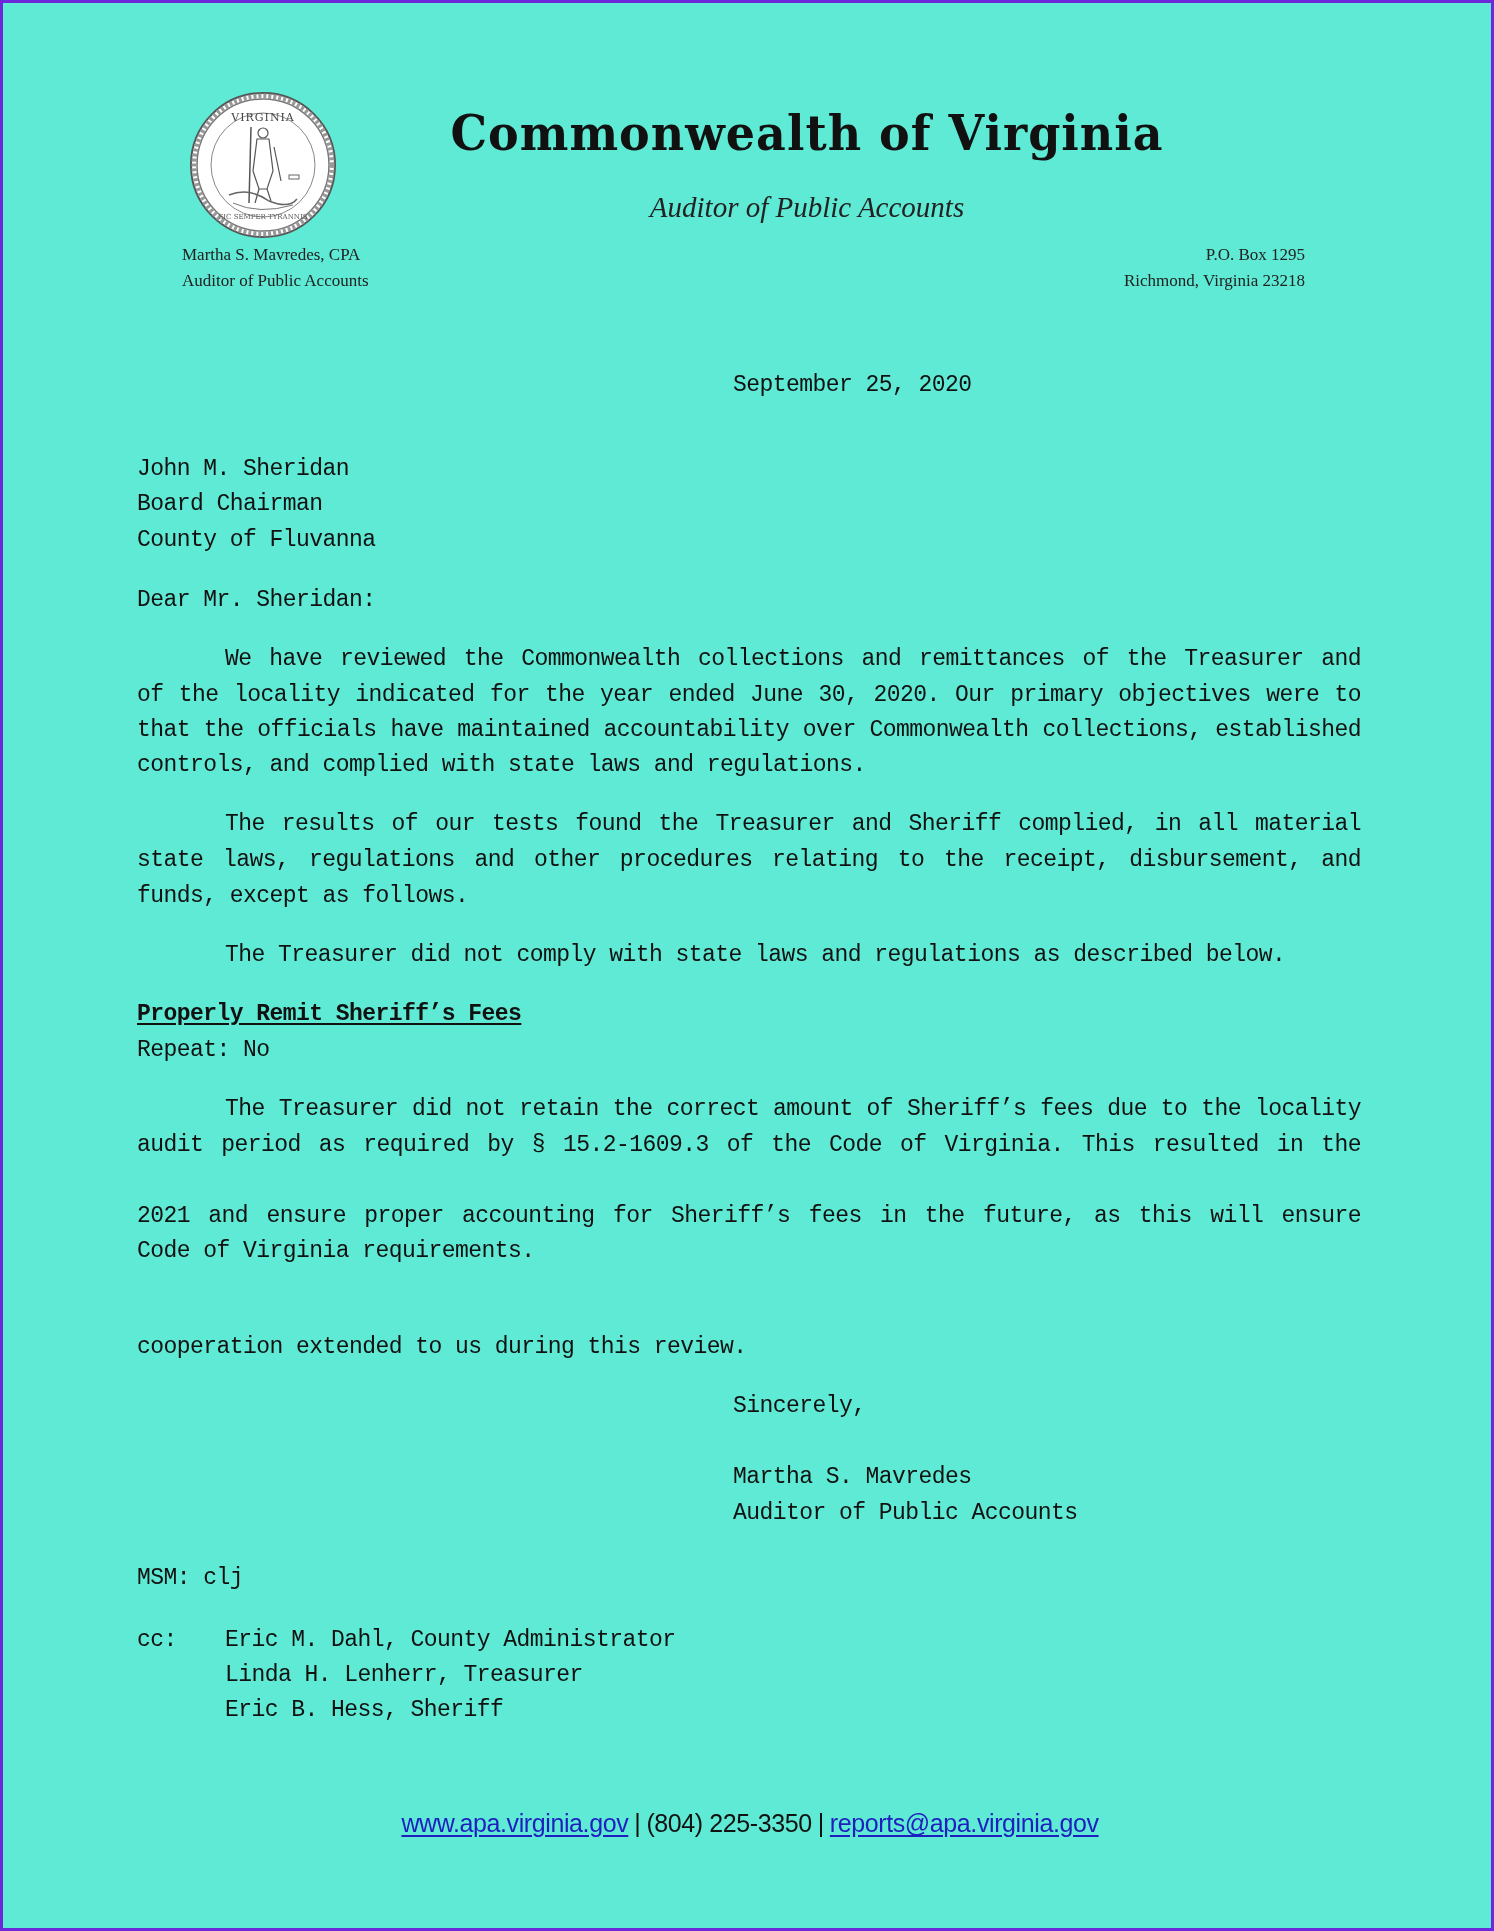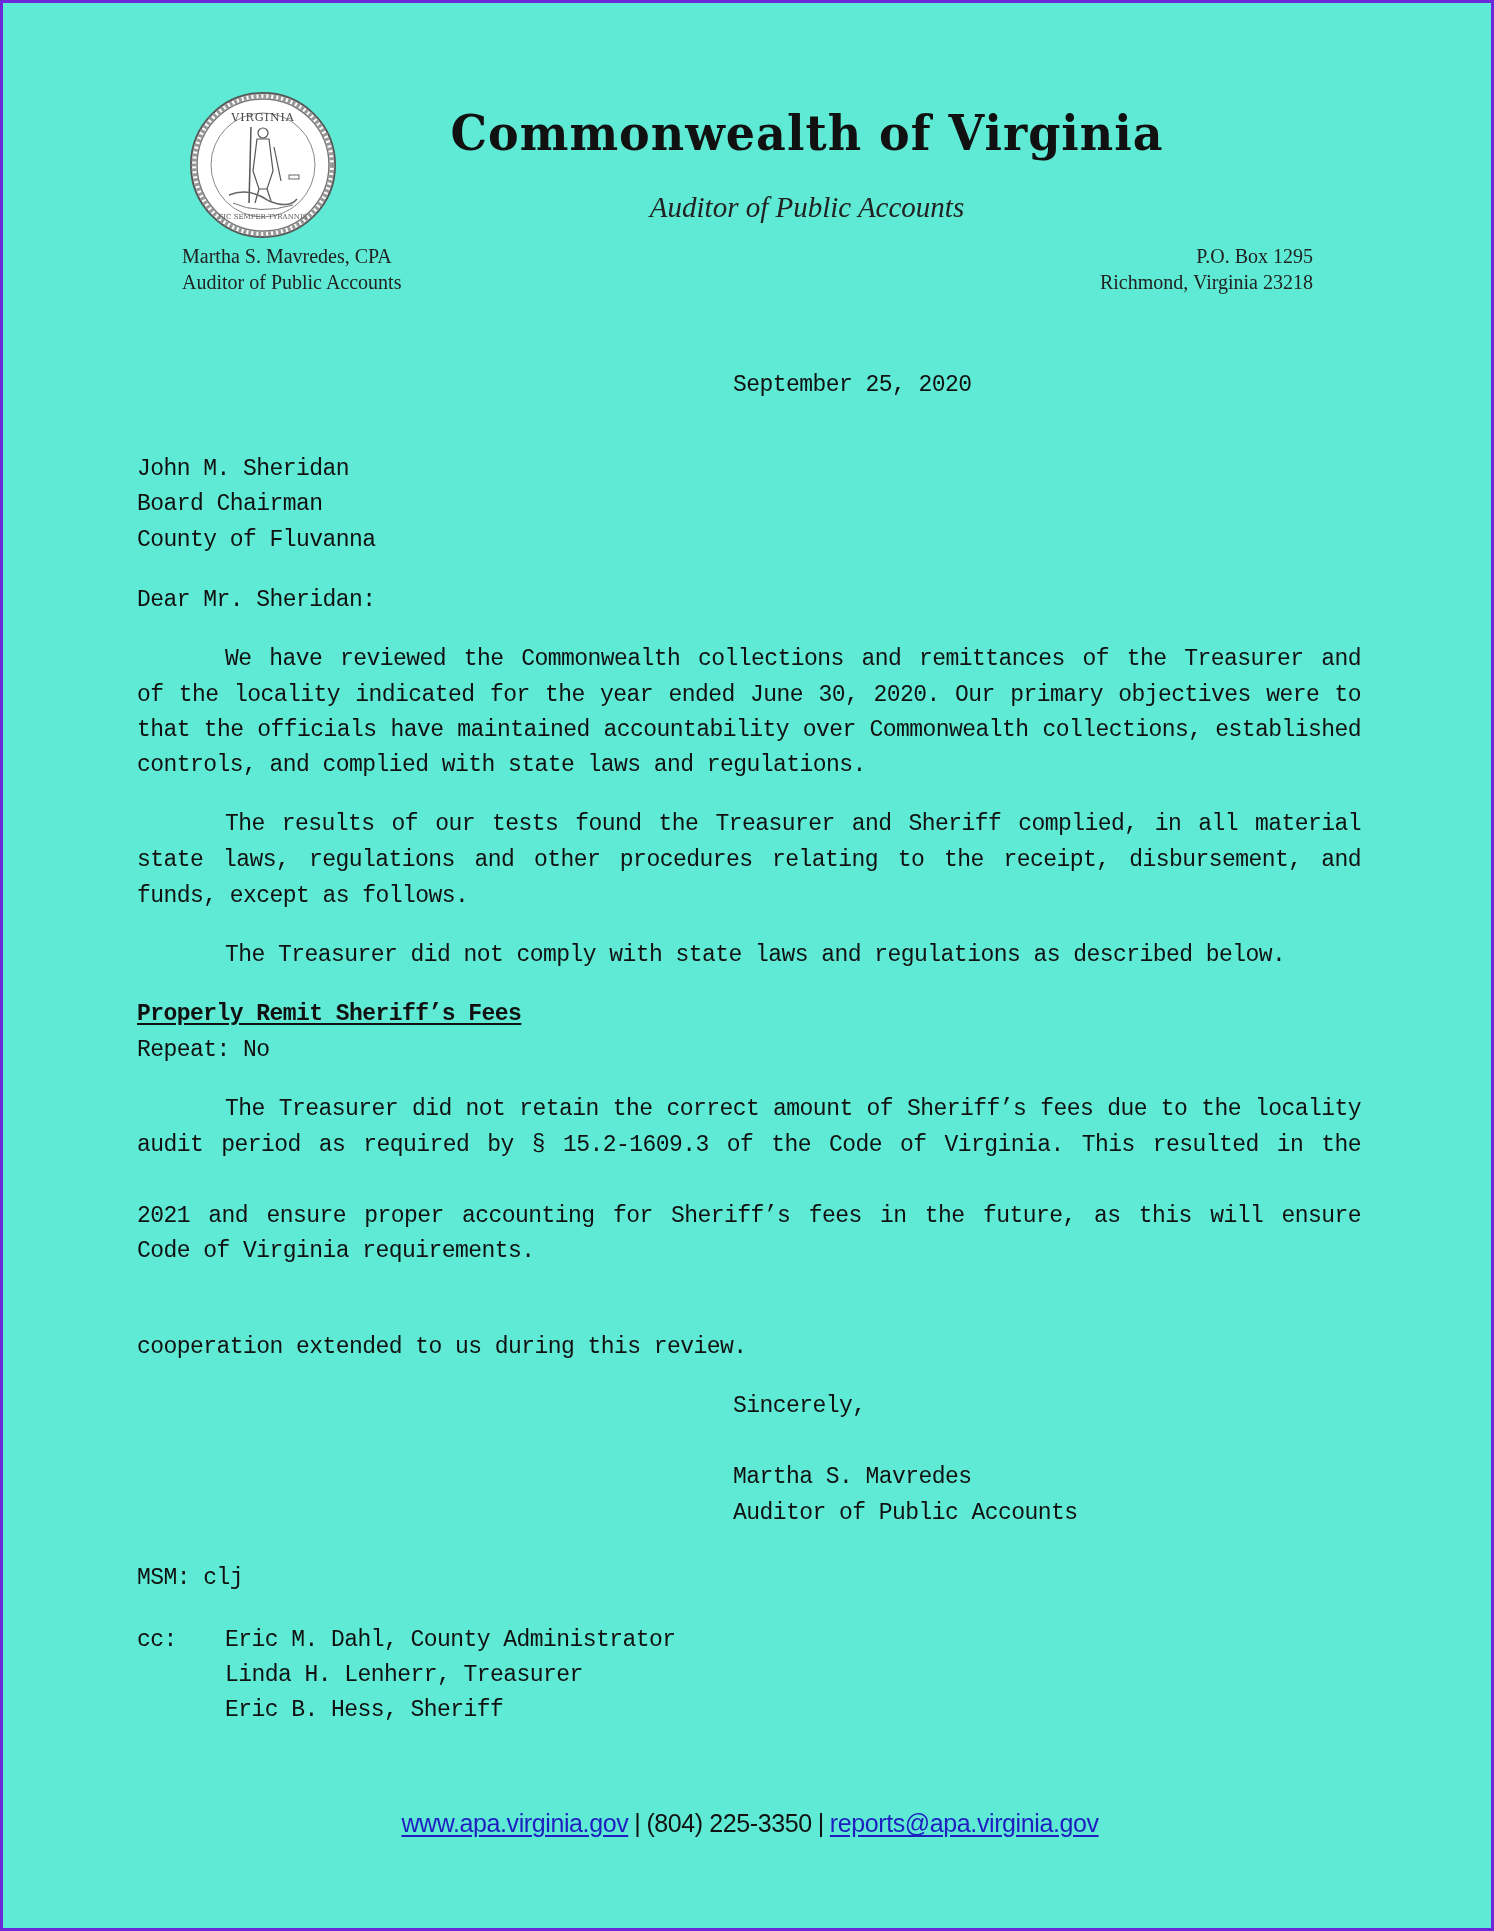--- a/index.html
+++ b/index.html
@@ -18,23 +18,23 @@
     left: 0; width: 1494px; text-align: center; top: 103px;
     font-family: "DejaVu Serif", "Liberation Serif", serif;
     font-weight: bold; font-size: 46px; letter-spacing: 1px; color: #111;
     transform: translateX(57px) scaleY(1.05);
   }
   .subtitle {
     top: 188px; left: 0; width: 1494px; text-align: center;
     font-style: italic; font-size: 29px; color: #222;
     transform: translateX(57px);
   }
-  .hdr { font-size: 20px; color: #222; }
+  .hdr { font-size: 17px; color: #222; }
   .hdr-left { left: 179px; }
-  .hdr-right { right: 178px; text-align: left; }
+  .hdr-right { right: 186px; text-align: left; }
   .line {
     position: absolute; left: 134px; width: 1224px; height: 36px;
     font-family: Liberation Mono, monospace;
     font-size: 23px; color: #111; white-space: nowrap; line-height: 36px;
     letter-spacing: -0.55px;
   }
   .line.j { text-align: justify; text-align-last: justify; white-space: normal; overflow: hidden; }
   .line.indent { left: 222px; width: 1136px; }
   .heading { font-weight: bold; text-decoration: underline; text-underline-offset: 3px; text-decoration-thickness: 2px; }
 

